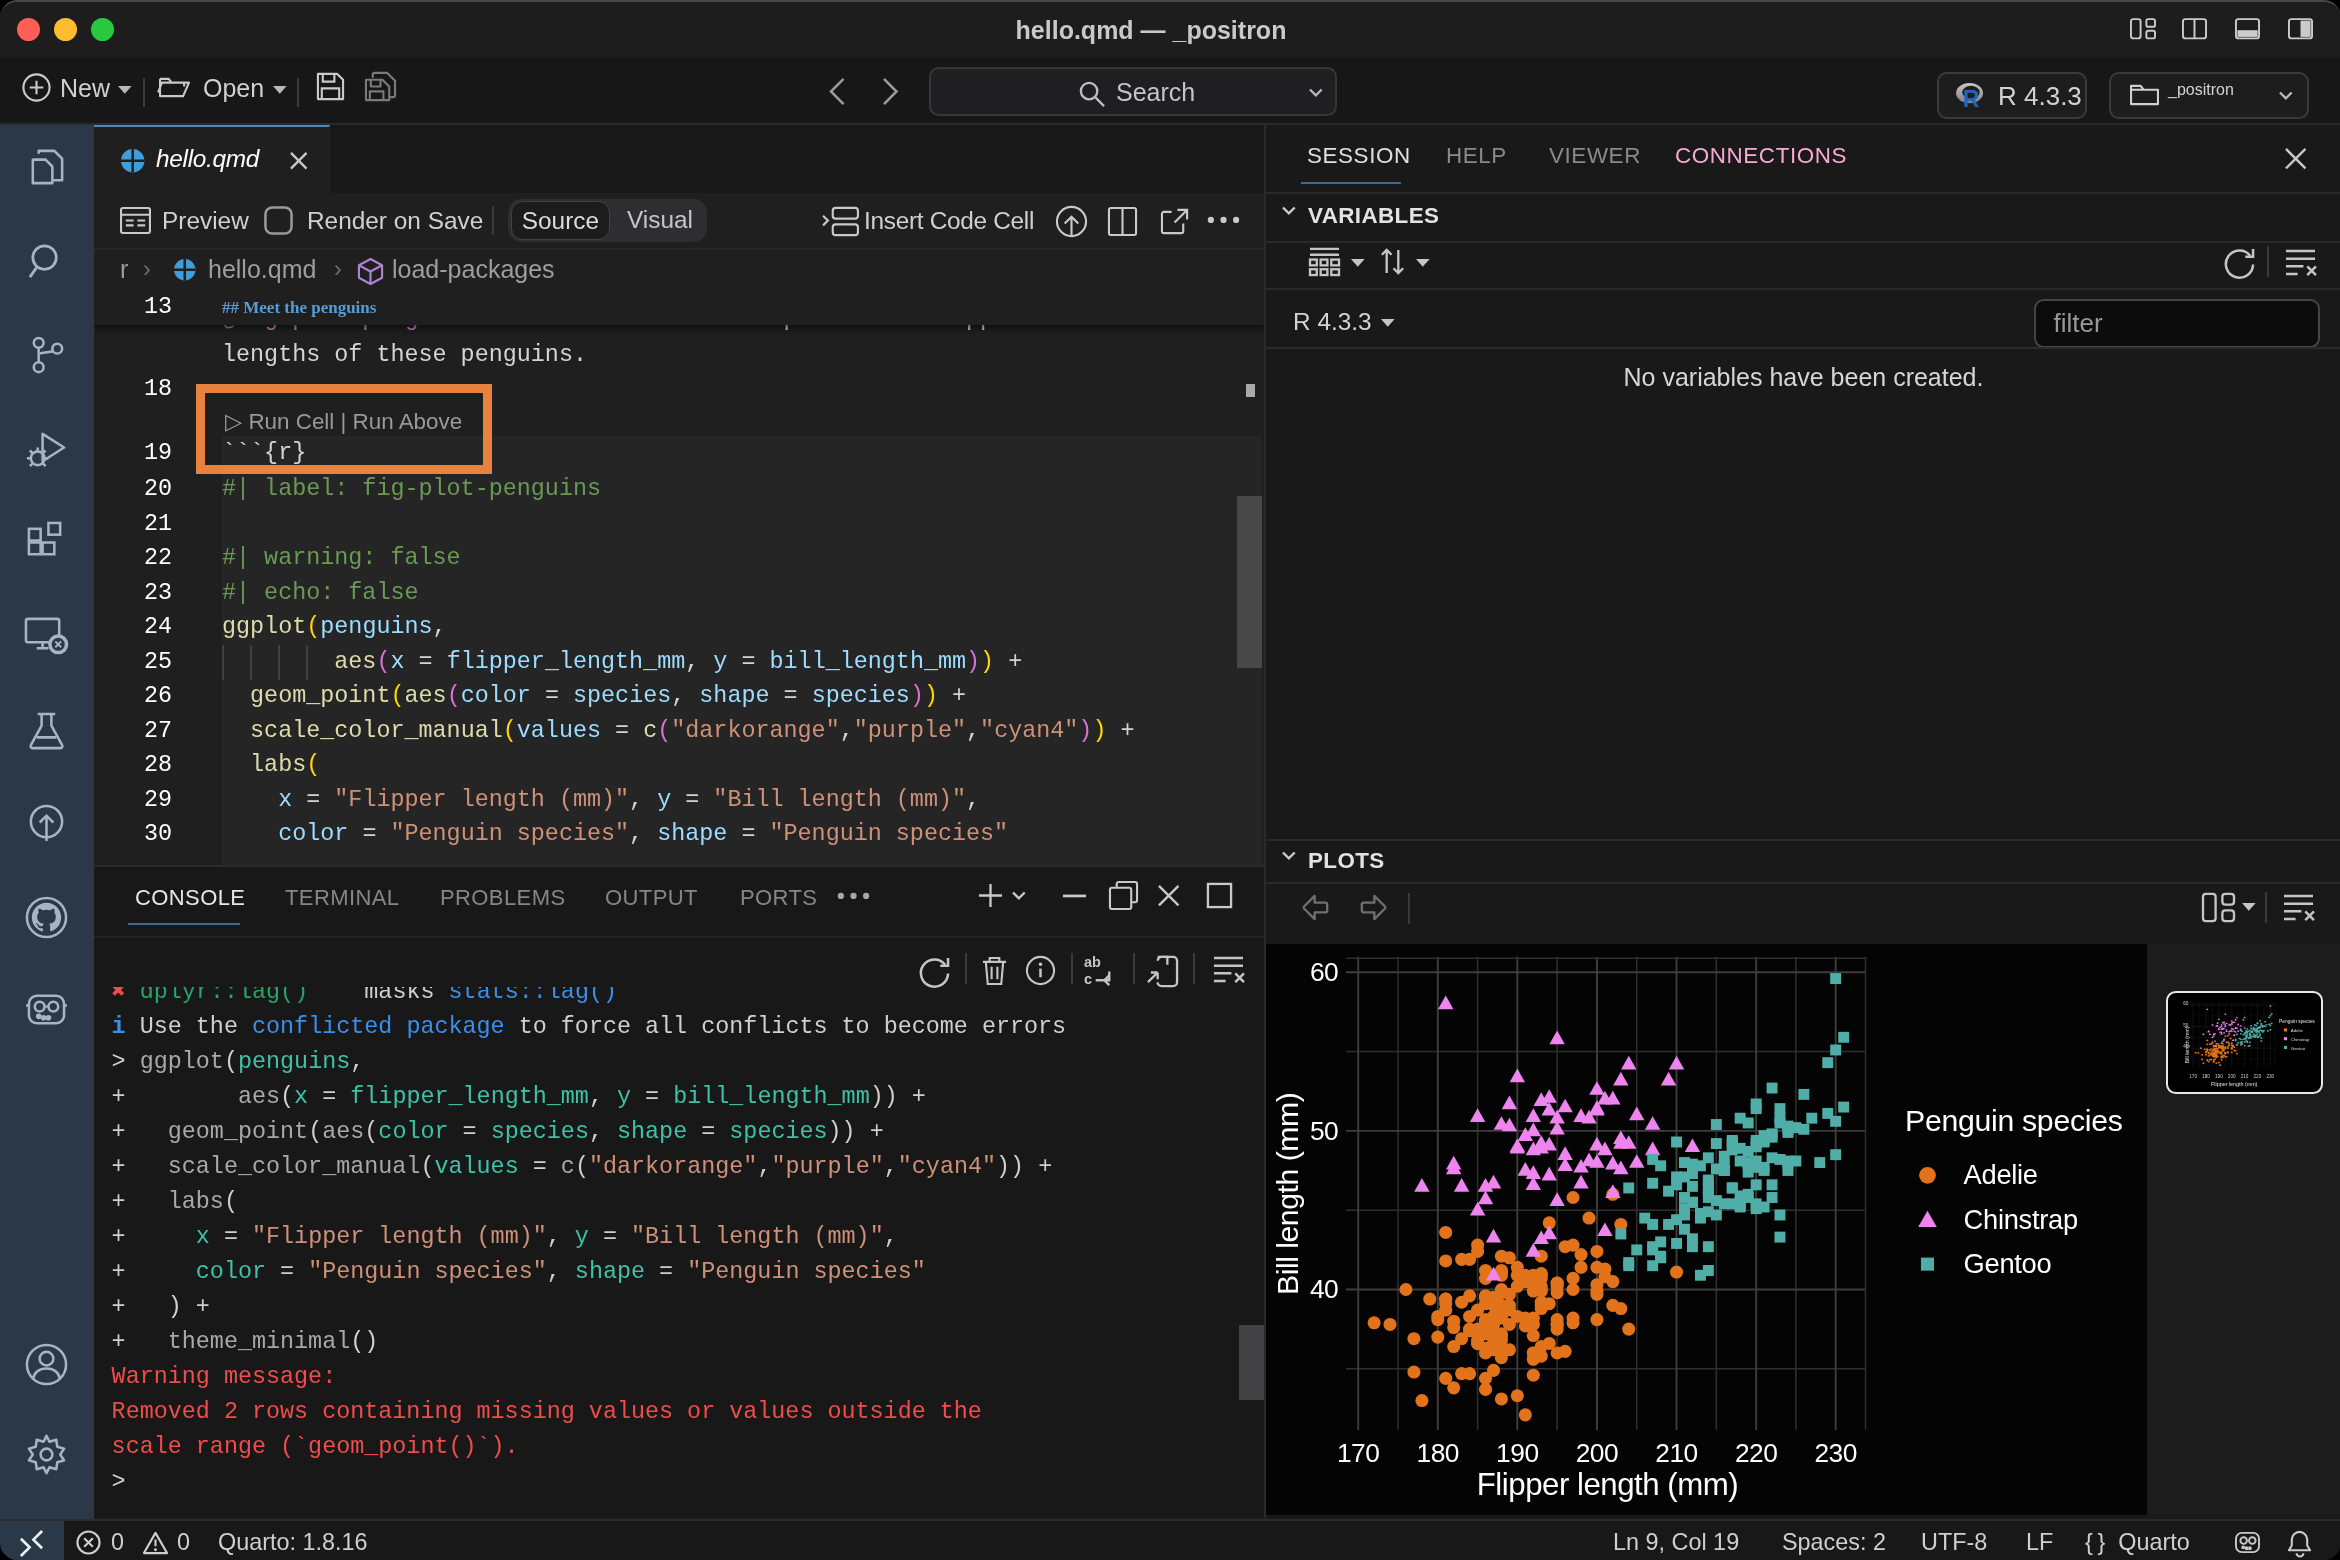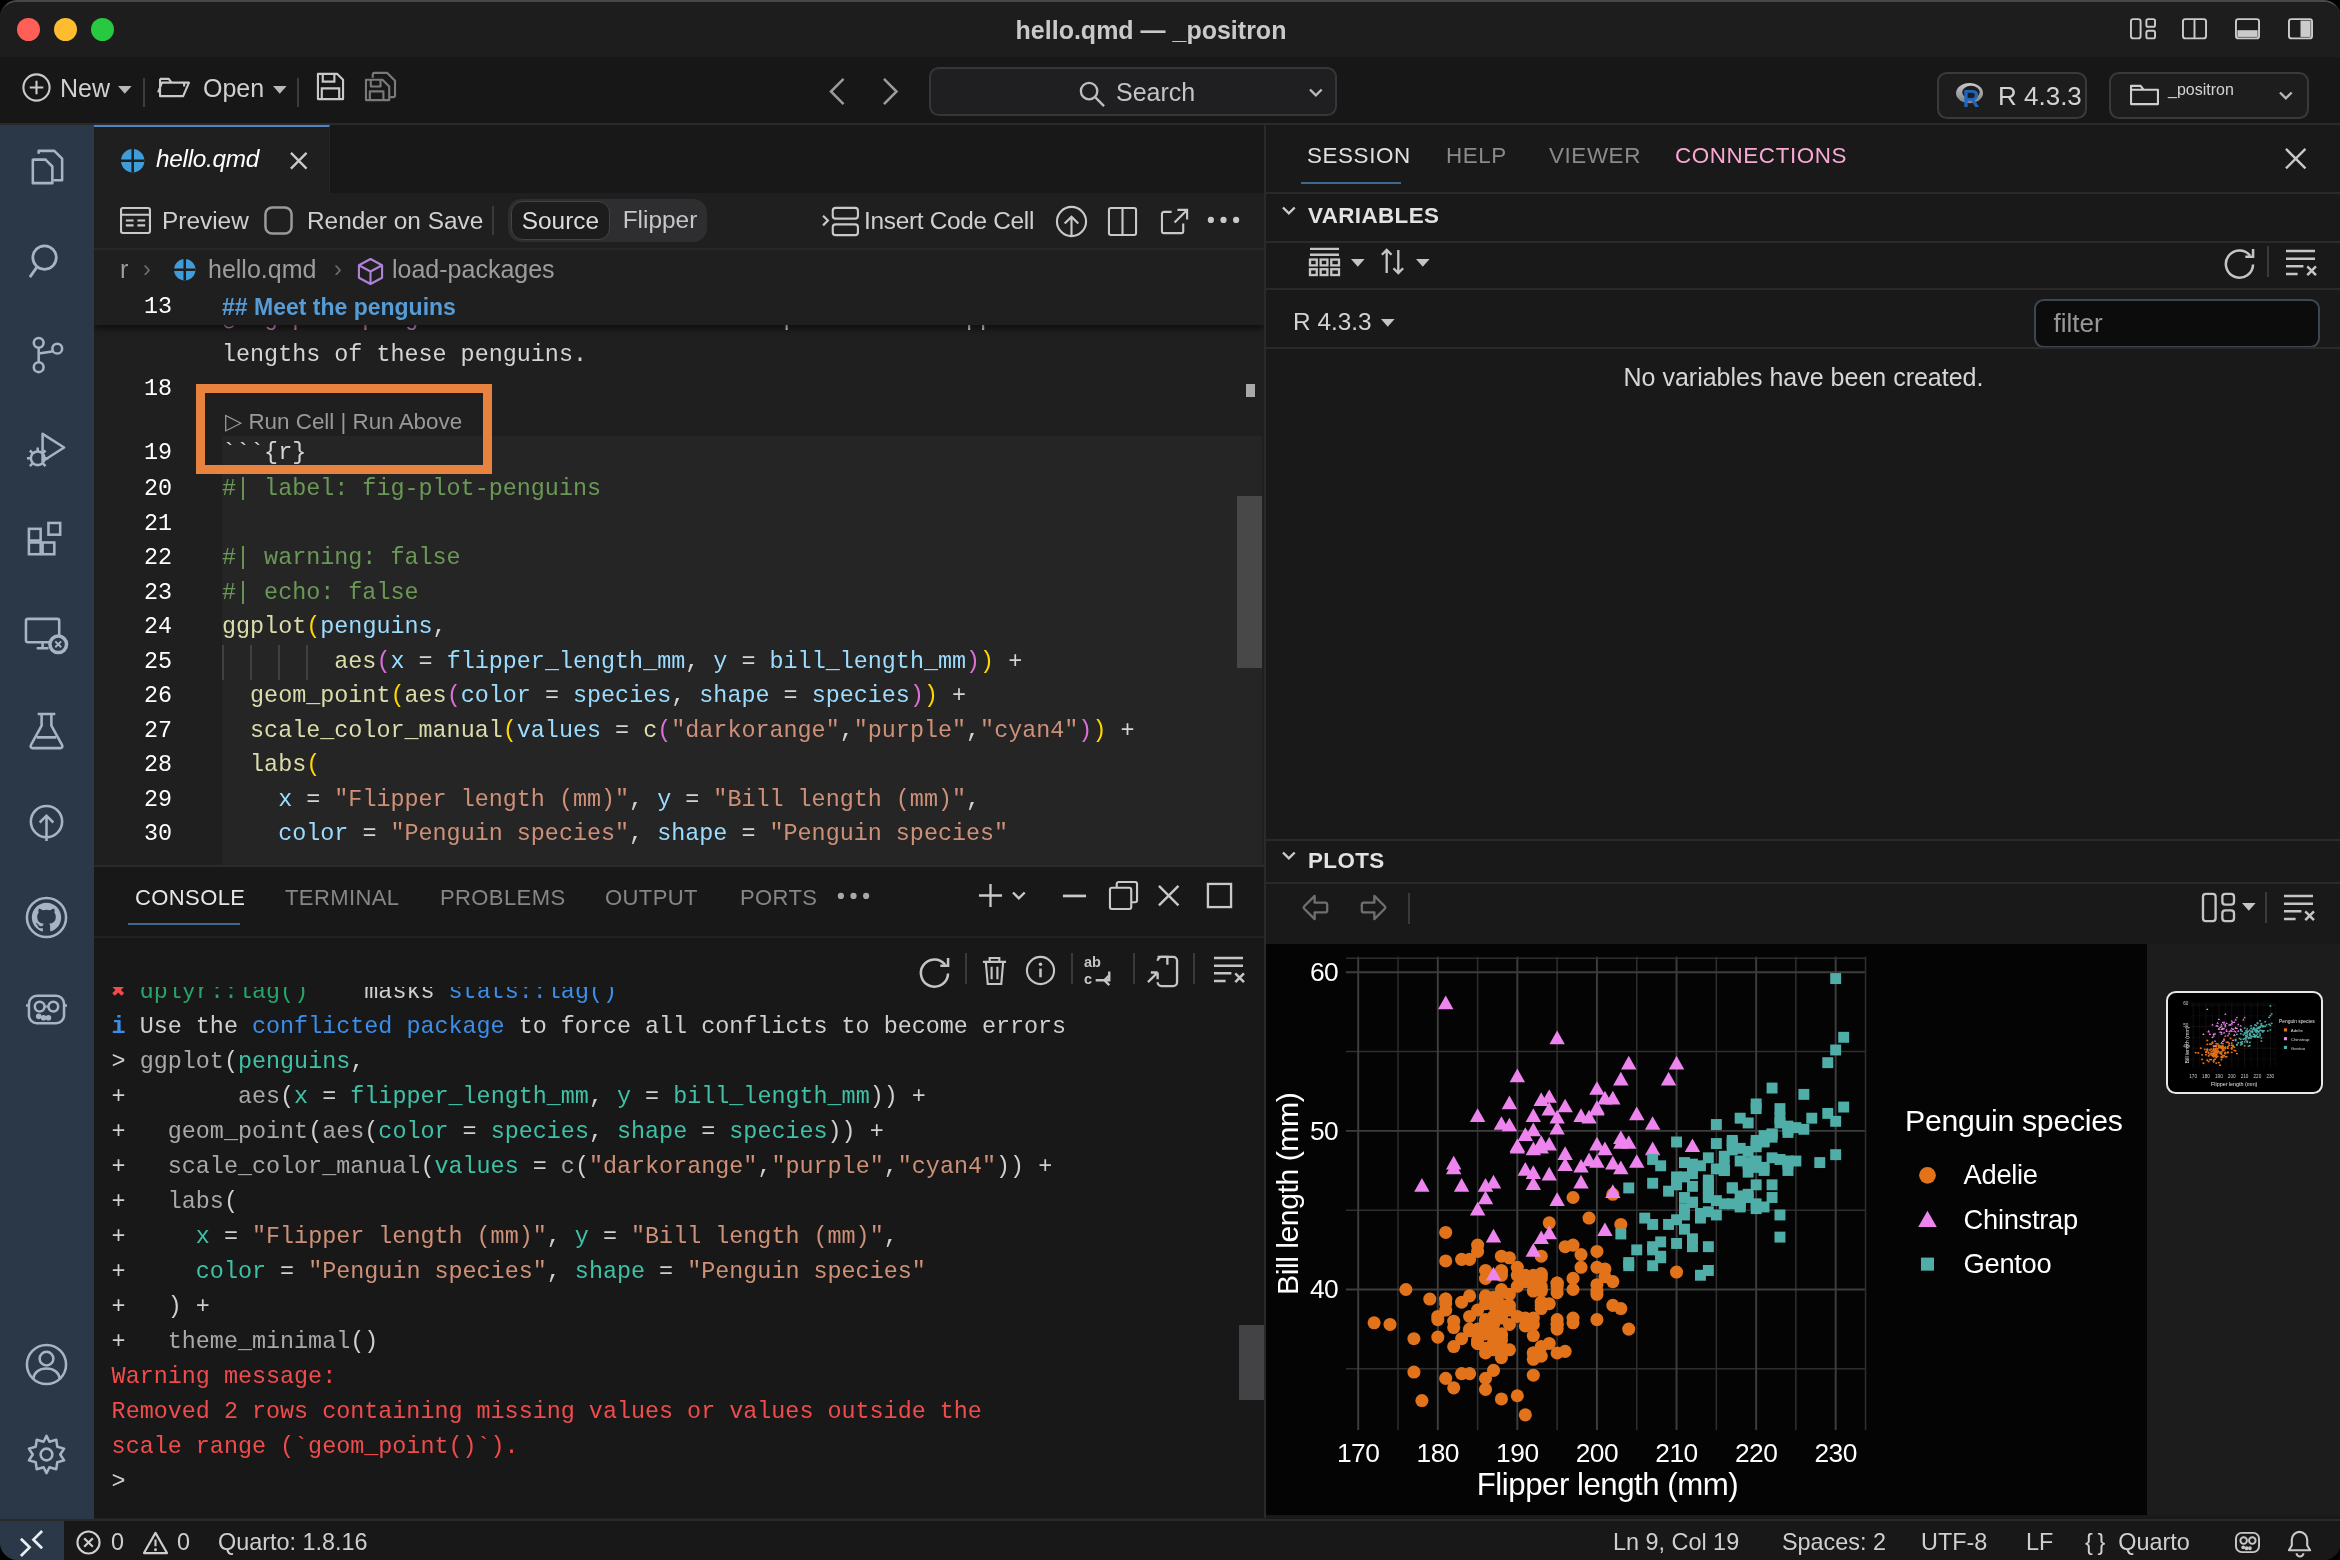--- a/index.html
+++ b/index.html
@@ -324,21 +324,21 @@
 <div class="abs" style="left:68px;top:13.7px;font-size:24.4px;color:#d0d0d0">Preview</div>
 <div class="abs" style="left:170px;top:12.7px">
           <svg width="29" height="29" viewBox="0 0 30 30" fill="none" style="">
             <rect x="1.5" y="1.5" width="27" height="27" rx="7" stroke="#9a9a9a" stroke-width="2.6" fill="none"></rect>
           </svg>
         </div>
 <div class="abs" style="left:213px;top:13.7px;font-size:24.4px;color:#d0d0d0">Render on Save</div>
 <div class="tbsep" style="left:398px;top:12.7px;background:#3a3a3a"></div>
 <div class="abs" style="left:414px;top:5.9px;width:199px;height:43px;background:#2e2e30;border-radius:13.7px">
 <div class="abs" style="left:2.9px;top:2px;width:99px;height:39px;background:#1c1c1d;border:1px solid #434345;border-radius:11.7px;text-align:center;line-height:37px;font-size:24.4px;color:#dcdcdc">Source</div>
-<div class="abs" style="left:109px;top:2px;width:86px;height:39px;text-align:center;line-height:37px;font-size:24.4px;color:#c6c6c6">Flipper</div>
+<div class="abs" style="left:109px;top:2px;width:86px;height:39px;text-align:center;line-height:37px;font-size:24.4px;color:#c6c6c6">Visual</div>
 </div>
 <div class="abs" style="left:727px;top:12.7px">
           <svg width="39" height="31" viewBox="0 0 40 32" fill="none" style="">
             <path d="M2 10 l5 5 -5 5" stroke="#c9c9c9" stroke-width="2.2" fill="none"></path>
             <g stroke="#c9c9c9" stroke-width="2.2">
               <rect x="12" y="2" width="26" height="11" rx="3"></rect>
               <rect x="12" y="19" width="26" height="11" rx="3"></rect>
             </g>
           </svg>
         </div>
@@ -407,21 +407,21 @@
 <div class="cline" style="top:424px"><span class="lnum">27</span><span class="ctext"><span class="w">  </span><span class="kh">scale_color_manual</span><span class="gold">(</span><span class="bl">values</span><span class="w"> = </span><span class="kh">c</span><span class="mag">(</span><span class="st">"darkorange"</span><span class="w">,</span><span class="st">"purple"</span><span class="w">,</span><span class="st">"cyan4"</span><span class="mag">)</span><span class="gold">)</span><span class="w"> +</span></span></div>
 <div class="cline" style="top:458px"><span class="lnum">28</span><span class="ctext"><span class="w">  </span><span class="kh">labs</span><span class="gold">(</span></span></div>
 <div class="cline" style="top:493px"><span class="lnum">29</span><span class="ctext"><span class="w">    </span><span class="bl">x</span><span class="w"> = </span><span class="st">"Flipper length (mm)"</span><span class="w">, </span><span class="bl">y</span><span class="w"> = </span><span class="st">"Bill length (mm)"</span><span class="w">,</span></span></div>
 <div class="cline" style="top:527px"><span class="lnum">30</span><span class="ctext"><span class="w">    </span><span class="bl">color</span><span class="w"> = </span><span class="st">"Penguin species"</span><span class="w">, </span><span class="bl">shape</span><span class="w"> = </span><span class="st">"Penguin species"</span></span></div>
 <div class="iguide" style="left:128px;top:355px"></div>
 <div class="iguide" style="left:156px;top:355px"></div>
 <div class="iguide" style="left:184px;top:355px"></div>
 <div class="iguide" style="left:212px;top:355px"></div>
 <div id="sticky">
           <span class="lnum">13</span>
-          <span class="ctext hd" style="font-family:Liberation Sans, sans-serif;font-size:23px;line-height:35px">## Meet the penguins</span>
+          <span class="ctext hd" style="font-family:Liberation Serif, serif;font-size:17px;line-height:35px">## Meet the penguins</span>
         </div>
 <div id="orangebox"></div>
 <div id="edscroll"></div>
         <div id="edmark"></div>
 </div>
 </div>
 <div id="panel">
 <div class="ptab" style="left:41px;color:#e7e7e7">CONSOLE</div>
 <div class="ptab" style="left:191px;color:#868686">TERMINAL</div>
 <div class="ptab" style="left:346px;color:#868686">PROBLEMS</div>

